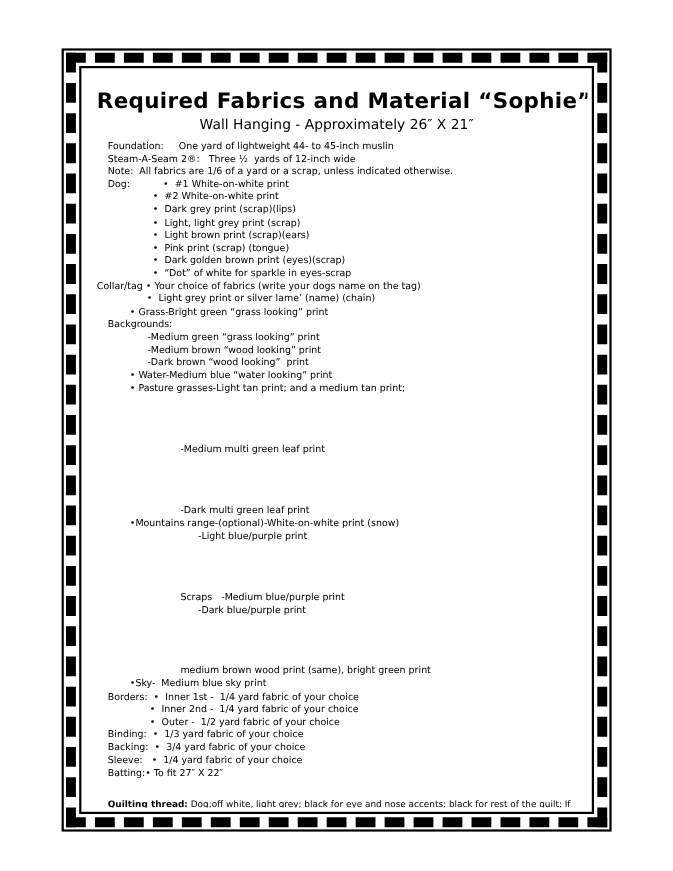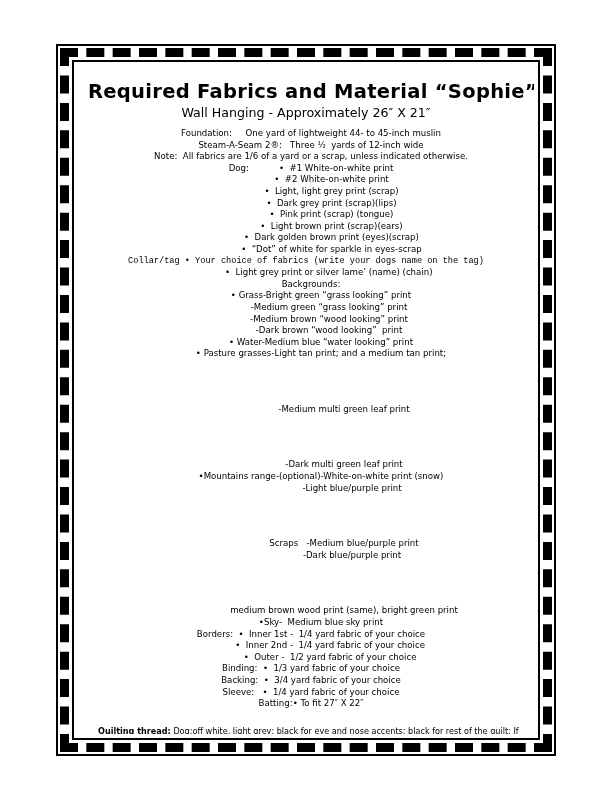--- a/index.html
+++ b/index.html
@@ -76,30 +76,29 @@
     margin: 0 0 8px 0;
     white-space: nowrap;
   }
   .lines {
     font-size: 8.6px;
     line-height: 11.6px;
   }
   .line {
     white-space: pre;
     display: block;
-    text-align: center;
   }
   .para {
     font-size: 8.1px;
     line-height: 10.4px;
     margin-top: 16px;
     text-decoration: underline;
   }
   .para .lbl { font-weight: bold; }
-  .ind-0  { padding-left: 0px; font-family: Liberation Mono, monospace; }
+  .ind-0  { padding-left: 0px; }
   .ind-1  { padding-left: 10px; }
   .ind-2  { padding-left: 30px; }
   .ind-3  { padding-left: 46px; }
   .ind-5  { padding-left: 76px; margin-top: 44px; }
   .ind-6  { padding-left: 92px; }
 </style>
 </head>
 <body>
 
 <div class="page">
@@ -112,30 +111,30 @@
 
     <div class="title">Required Fabrics and Material “Sophie”</div>
     <div class="subtitle">Wall Hanging - Approximately 26″ X 21″</div>
 
     <div class="lines">
       <span class="line ind-1">Foundation:     One yard of lightweight 44- to 45-inch muslin</span>
       <span class="line ind-1">Steam-A-Seam 2®:   Three ½  yards of 12-inch wide</span>
       <span class="line ind-1">Note:  All fabrics are 1/6 of a yard or a scrap, unless indicated otherwise.</span>
       <span class="line ind-1">Dog:           •  #1 White-on-white print</span>
       <span class="line ind-1">               •  #2 White-on-white print</span>
+      <span class="line ind-1">               •  Dark grey print (scrap)(lips)</span>
       <span class="line ind-1">               •  Light, light grey print (scrap)</span>
-      <span class="line ind-1">               •  Dark grey print (scrap)(lips)</span>
+      <span class="line ind-1">               •  Light brown print (scrap)(ears)</span>
       <span class="line ind-1">               •  Pink print (scrap) (tongue)</span>
-      <span class="line ind-1">               •  Light brown print (scrap)(ears)</span>
       <span class="line ind-1">               •  Dark golden brown print (eyes)(scrap)</span>
       <span class="line ind-1">               •  “Dot” of white for sparkle in eyes-scrap</span>
       <span class="line ind-0">Collar/tag • Your choice of fabrics (write your dogs name on the tag)</span>
       <span class="line ind-1">             •  Light grey print or silver lame’ (name) (chain)</span>
+      <span class="line ind-2">• Grass-Bright green “grass looking” print</span>
       <span class="line ind-1">Backgrounds:</span>
-      <span class="line ind-2">• Grass-Bright green “grass looking” print</span>
       <span class="line ind-3">-Medium green “grass looking” print</span>
       <span class="line ind-3">-Medium brown “wood looking” print</span>
       <span class="line ind-3">-Dark brown “wood looking”  print</span>
       <span class="line ind-2">• Water-Medium blue “water looking” print</span>
       <span class="line ind-2">• Pasture grasses-Light tan print; and a medium tan print;</span>
       <span class="line ind-5">-Medium multi green leaf print</span>
       <span class="line ind-5">-Dark multi green leaf print</span>
       <span class="line ind-2">•Mountains range-(optional)-White-on-white print (snow)</span>
       <span class="line ind-6">-Light blue/purple print</span>
       <span class="line ind-5">Scraps   -Medium blue/purple print</span>

